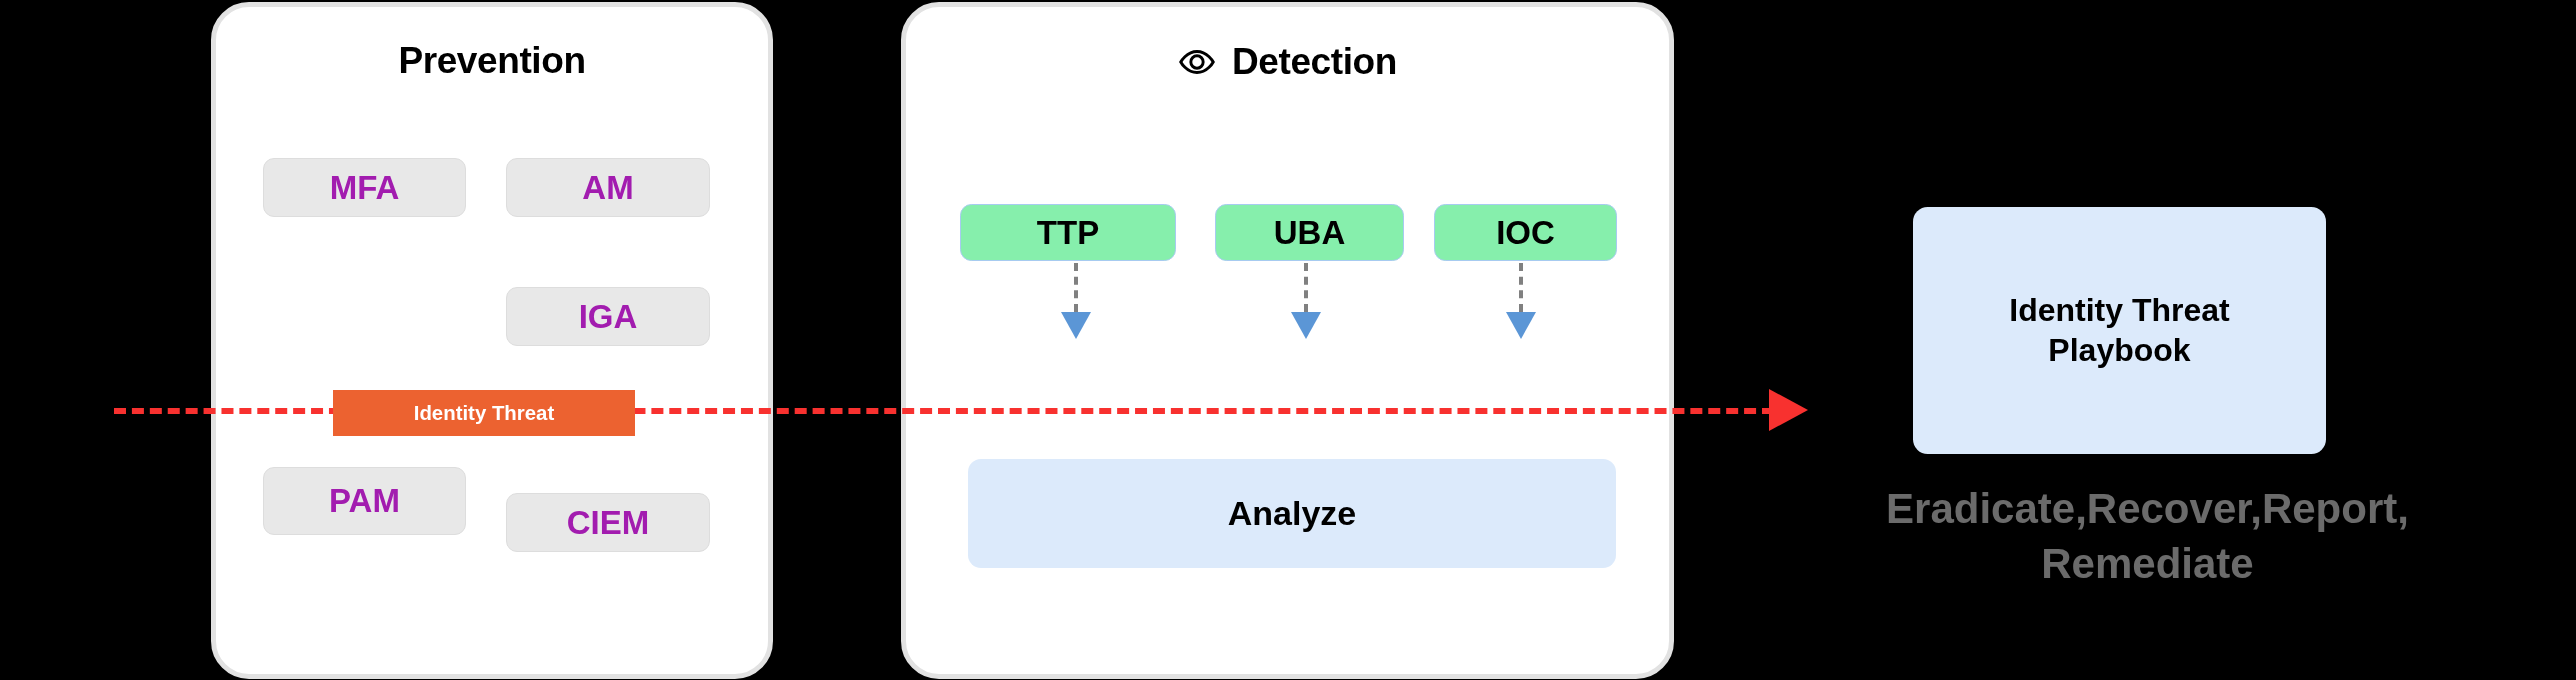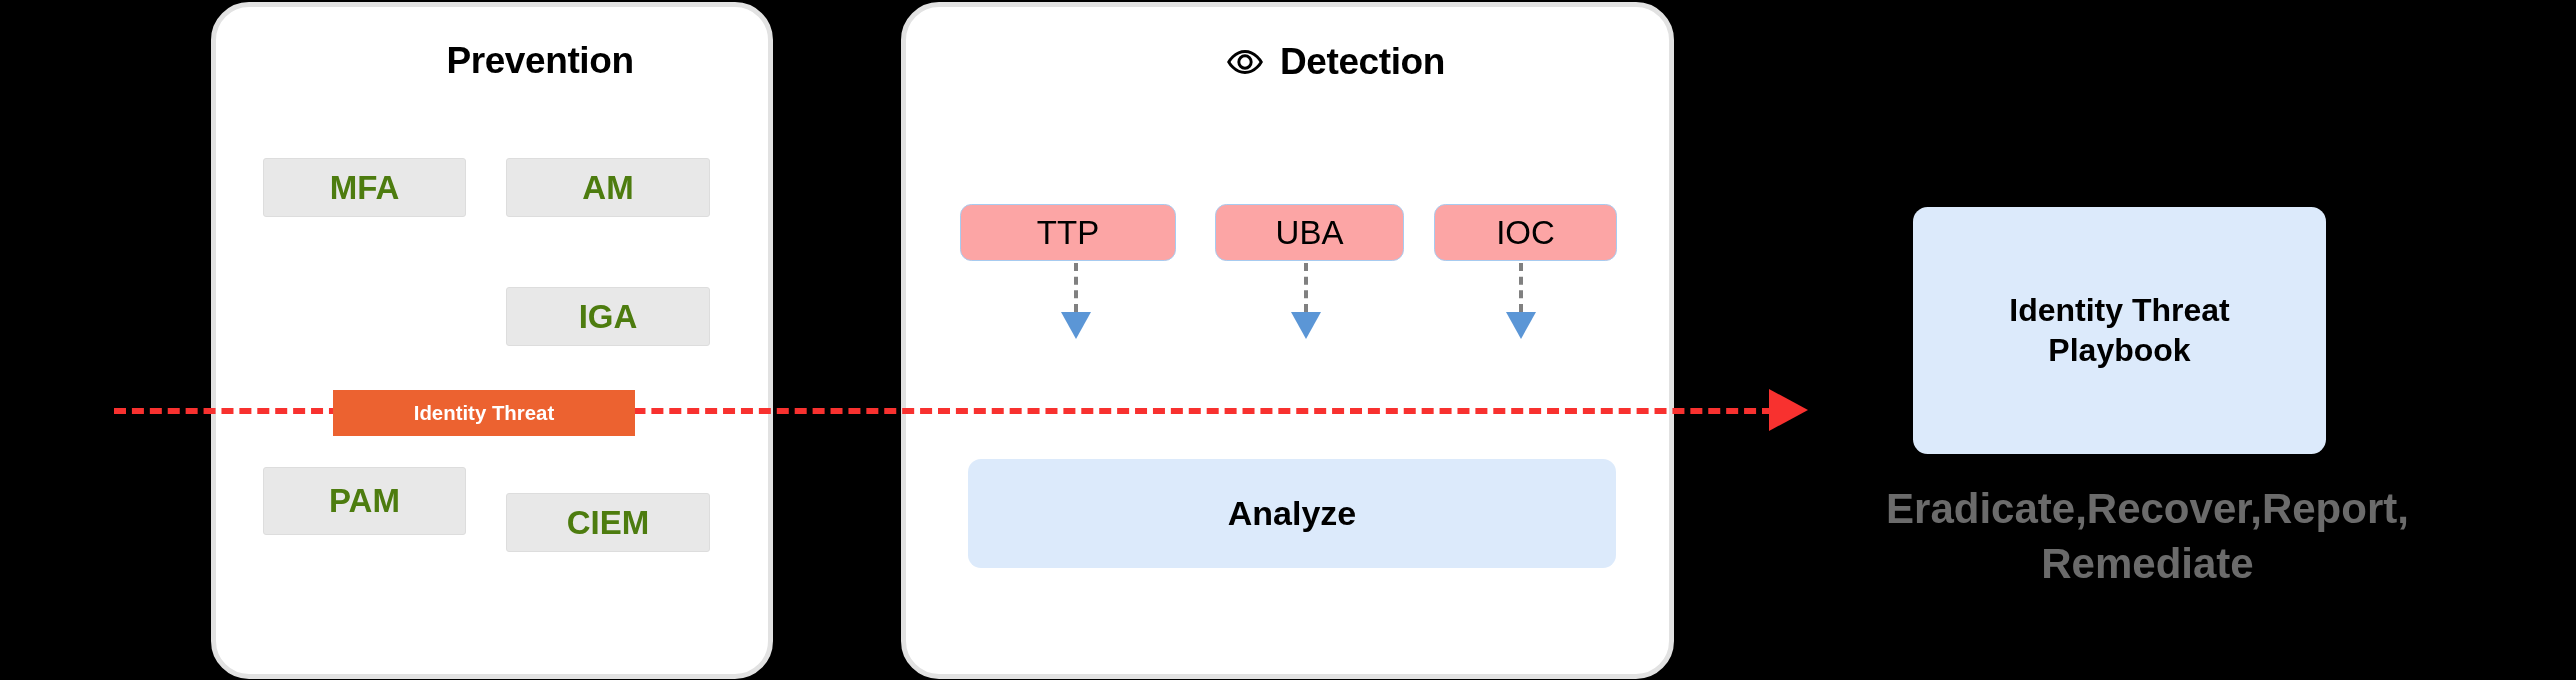--- a/index.html
+++ b/index.html
@@ -35,40 +35,39 @@
     text-align: center;
     font-size: 37px;
     font-weight: bold;
     color: #000000;
     letter-spacing: -0.4px;
     white-space: nowrap;
     display: flex;
     align-items: center;
     justify-content: center;
     gap: 13px;
-    padding-left: 48px;
   }
   #title-prevention { top: 33px; }
   #title-detection  { top: 34px; gap: 16px; }
   #title-response   { top: 41px; }
 
   .title-icon { display: inline-flex; align-items: center; }
 
   
   .chip {
     position: absolute;
     background: #e8e8e8;
     border: 0.8px solid #dddddd;
-    border-radius: 3px;
+    border-radius: 11px;
     display: flex;
     align-items: center;
     justify-content: center;
     font-size: 33px;
     font-weight: bold;
-    color: #4d7c0f;
+    color: #a21caf;
     box-sizing: border-box;
   }
   #chip-mfa  { left: 263px; top: 158px; width: 203px; height: 59px; }
   #chip-am   { left: 506px; top: 158px; width: 204px; height: 59px; }
   #chip-iga  { left: 506px; top: 287px; width: 204px; height: 59px; }
   #chip-pam  { left: 263px; top: 467px; width: 203px; height: 68px; }
   #chip-ciem { left: 506px; top: 493px; width: 204px; height: 59px; }
 
   
   #identity-threat-badge {
@@ -103,28 +102,28 @@
     width: 0;
     height: 0;
     border-top: 21px solid transparent;
     border-bottom: 21px solid transparent;
     border-left: 39px solid #f8312f;
   }
 
   
   .bluebox {
     position: absolute;
-    background: #fca5a5;
+    background: #86efac;
     border: 1.6px solid #a7cbf0;
     border-radius: 11.4px;
     display: flex;
     align-items: center;
     justify-content: center;
     font-size: 33px;
-    font-weight: normal;
+    font-weight: bold;
     color: #000000;
     box-sizing: border-box;
   }
   #box-ttp { left: 960px; top: 204px; width: 216px; height: 57px; }
   #box-uba { left: 1215px; top: 204px; width: 189px; height: 57px; }
   #box-ioc { left: 1434px; top: 204px; width: 183px; height: 57px; }
 
   #box-analyze {
     position: absolute;
     left: 968px;

